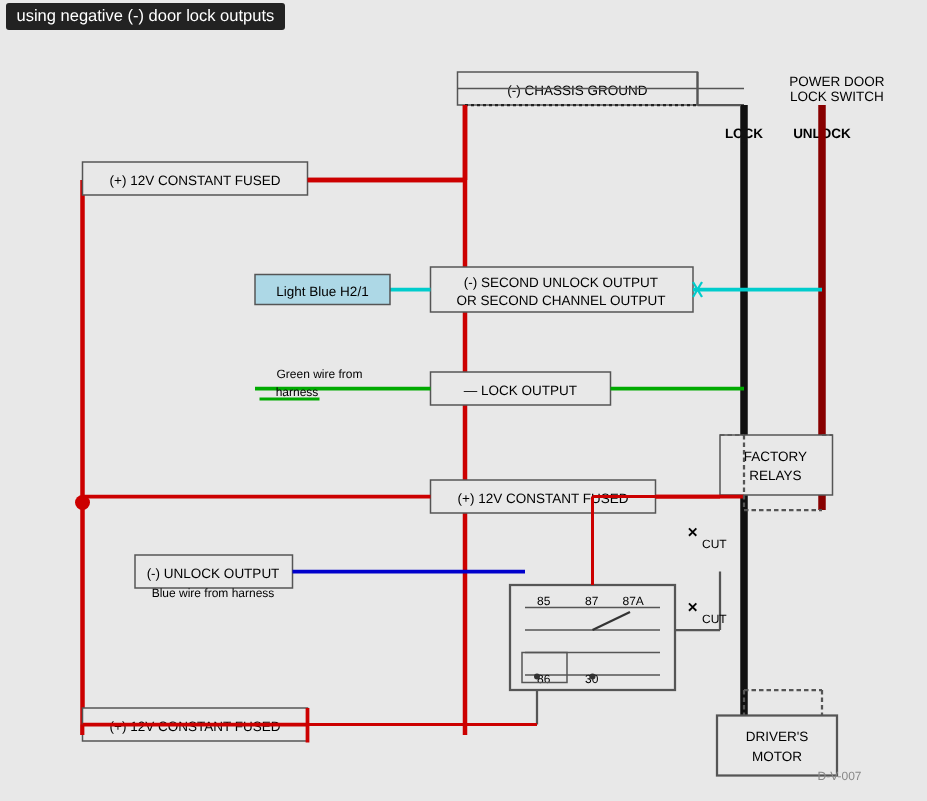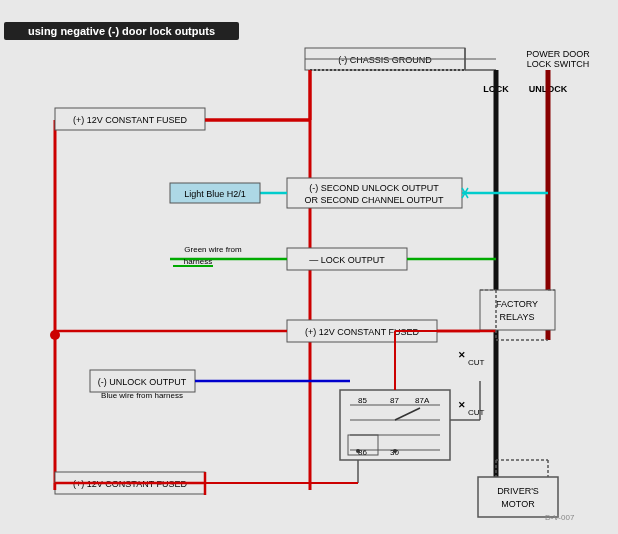--- a/index.html
+++ b/index.html
@@ -12,26 +12,25 @@
       overflow: hidden;
       position: relative;
     }
 
     .title-bar {
       position: absolute;
       top: 2px;
       left: 4px;
       background: #222;
       color: #fff;
-      padding: 3px 24px;
+      padding: 3px 7px;
       font-size: 11px;
-      font-weight: bold;
+      font-weight: normal;
       border-radius: 2px;
       white-space: nowrap;
-      margin-top: 20px;
     }
 
     svg {
       position: absolute;
       top: 0;
       left: 0;
       width: 618px;
       height: 534px;
     }
   </style>

